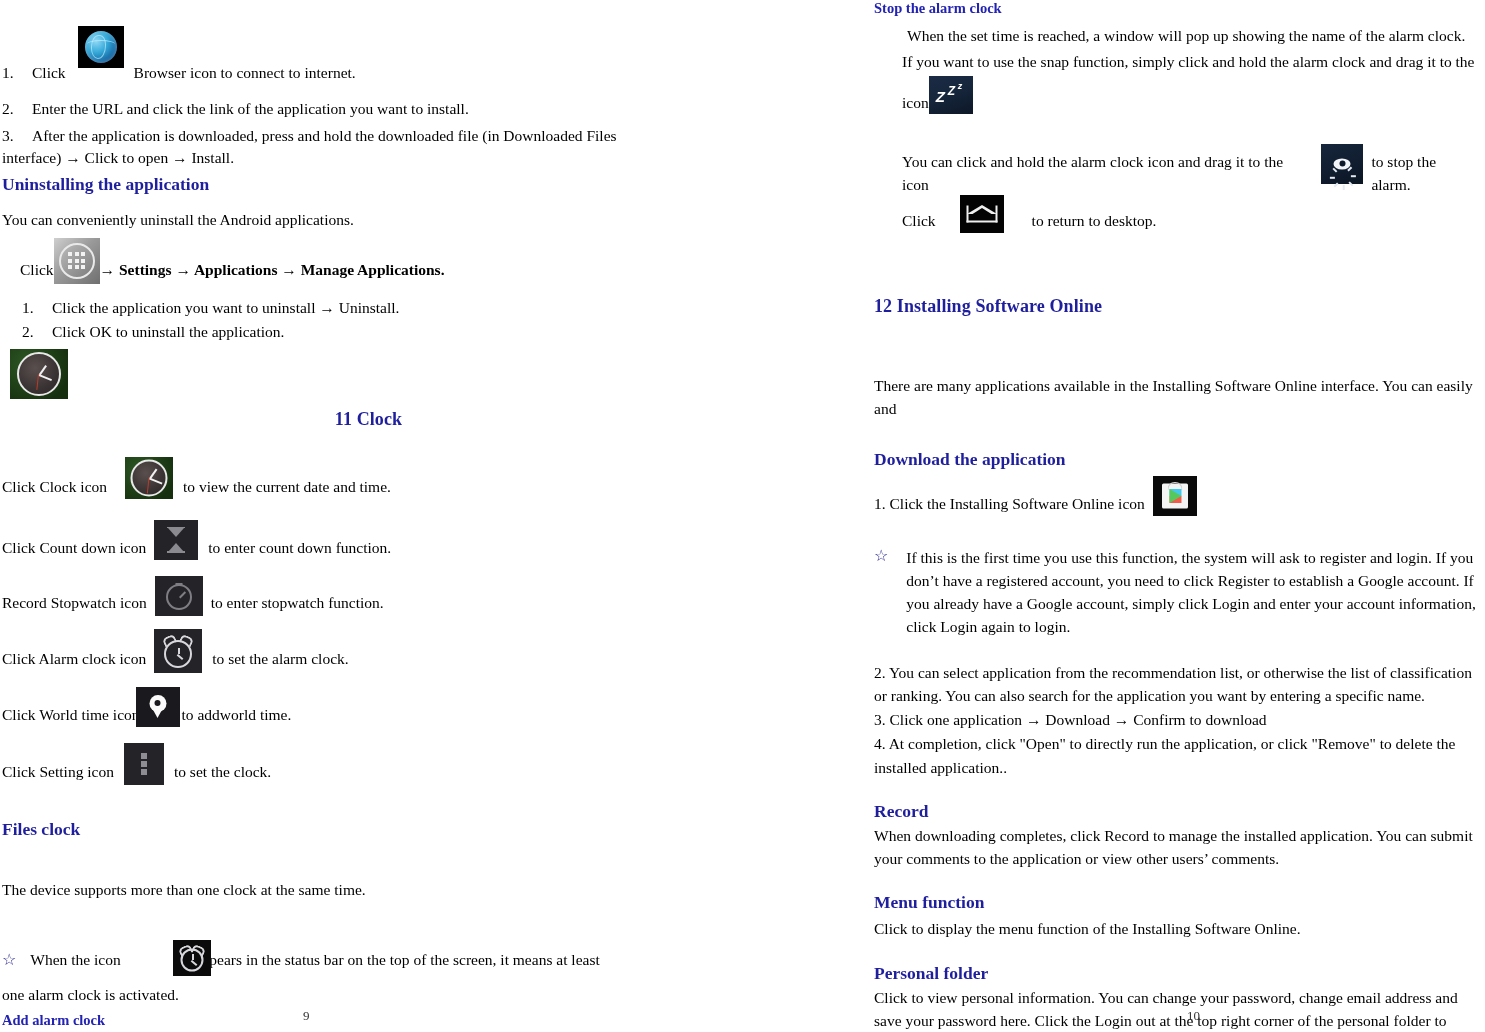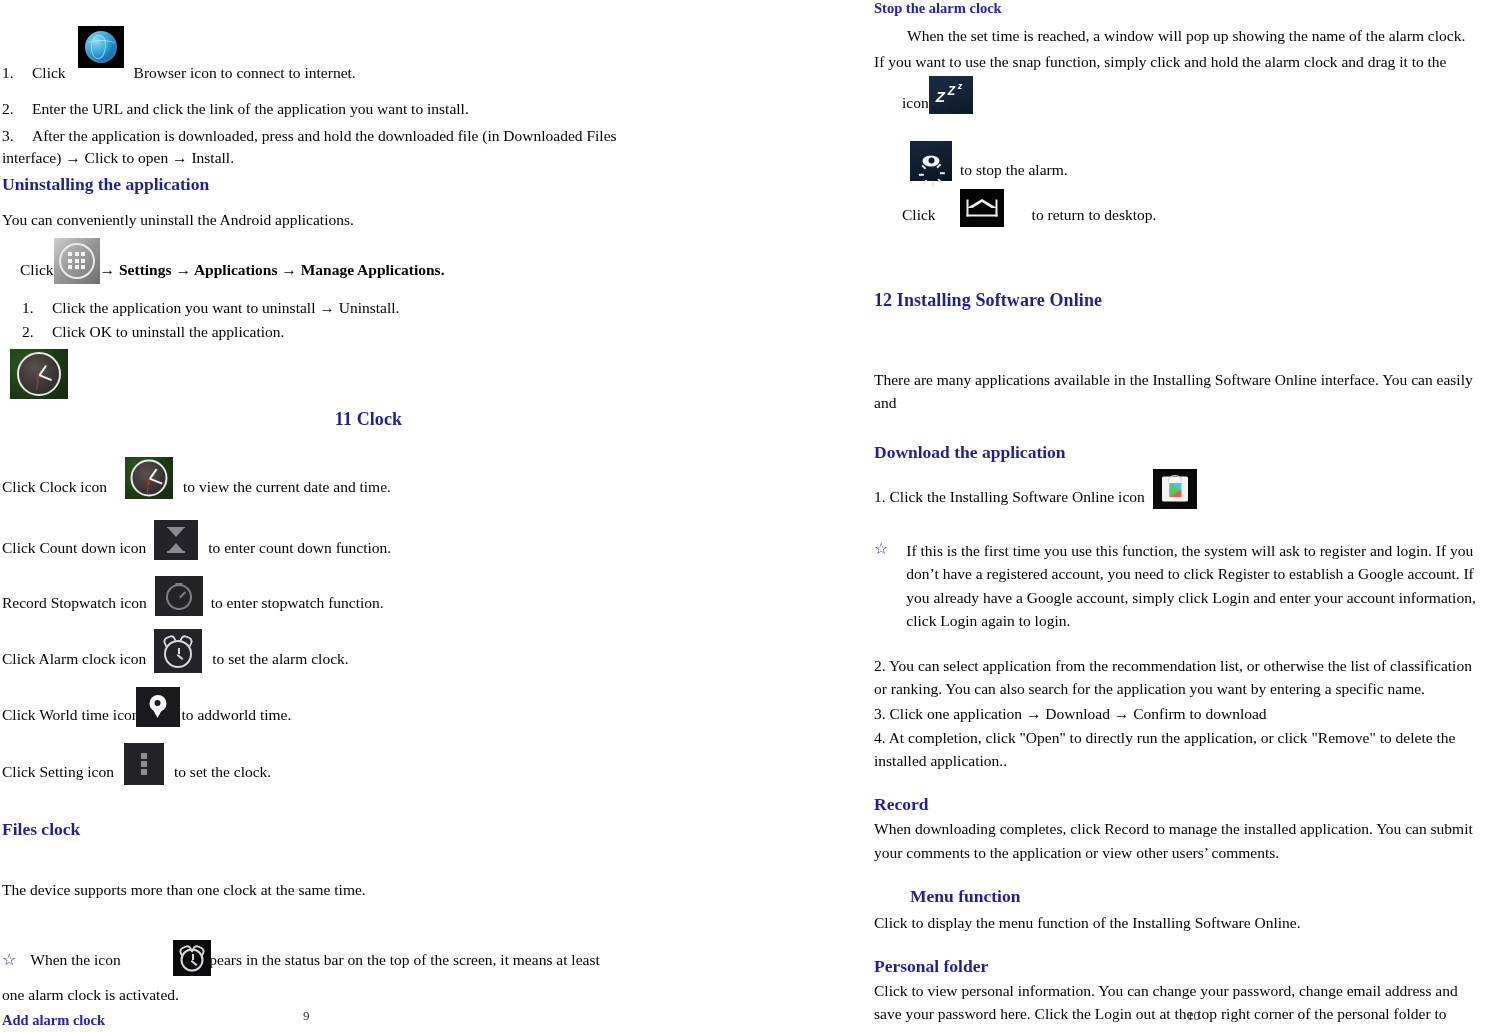--- a/index.html
+++ b/index.html
@@ -433,32 +433,33 @@
   <div class="h3" style="margin-top:6px;">Add alarm clock</div>
 
   <div class="pagenum" style="left:303px;">9</div>
 </div>
 
 <div class="page" id="page-right">
 
   <div class="h3" style="margin-top:0px;">Stop the alarm clock</div>
 
   <div class="body-t" style="margin-top:7px; margin-left:33px;">When the set time is reached, a window will pop up showing the name of the alarm clock.</div>
-  <div class="body-t" style="margin-top:3px; ">If you want to use the snap function, simply click and hold the alarm clock and drag it to the</div>
+  <div class="body-t" style="margin-top:3px; margin-left:28px;">If you want to use the snap function, simply click and hold the alarm clock and drag it to the</div>
 
   <div style="display:flex; align-items:center; margin-top:10px; margin-left:28px;">
     <span class="body-t">icon</span>
     <span class="icon-inline ic-snooze" style="top:-8px;">
       <span class="z1">Z</span>
         <span class="z2">Z</span>
         <span class="z3">z</span>
     </span>
   </div>
 
   <div style="display:flex; align-items:center; margin-top:28px; margin-left:28px;">
+    <span class="body-t">You can click and hold the alarm clock icon and drag it to the icon</span>
     <span class="icon-inline ic-stop" style="margin:0 8px 0 8px; top:-9px;">
       <span class="ray" style="transform:rotate(0deg) translateX(-50%);"></span>
       <span class="ray" style="transform:rotate(45deg) translateX(-50%);"></span>
       <span class="ray" style="transform:rotate(90deg) translateX(-50%);"></span>
       <span class="ray" style="transform:rotate(135deg) translateX(-50%);"></span>
       <span class="ray" style="transform:rotate(180deg) translateX(-50%);"></span>
       <span class="ray" style="transform:rotate(225deg) translateX(-50%);"></span>
       <span class="ray" style="transform:rotate(270deg) translateX(-50%);"></span>
       <span class="ray" style="transform:rotate(315deg) translateX(-50%);"></span>
       <span class="eye"></span>
@@ -495,20 +496,20 @@
     <span class="body-t" style="margin-left:18px;">If this is the first time you use this function, the system will ask to register and login. If you don’t have a registered account, you need to click Register to establish a Google account. If you already have a Google account, simply click Login and enter your account information, click Login again to login.</span>
   </div>
 
   <div class="body-t" style="margin-top:22px;">2. You can select application from the recommendation list, or otherwise the list of classification or ranking. You can also search for the application you want by entering a specific name.</div>
   <div class="body-t" style="margin-top:1px;">3. Click one application → Download → Confirm to download</div>
   <div class="body-t" style="margin-top:1px;">4. At completion, click "Open" to directly run the application, or click "Remove" to delete the installed application..</div>
 
   <div class="h2" style="margin-top:22px;">Record</div>
   <div class="body-t" style="margin-top:2px;">When downloading completes, click Record to manage the installed application. You can submit your comments to the application or view other users’ comments.</div>
 
-  <div class="h2" style="margin-top:22px;margin-left:36px;">Menu function</div>
+  <div class="h2" style="margin-top:22px;">Menu function</div>
   <div class="body-t" style="margin-top:4px;">Click to display the menu function of the Installing Software Online.</div>
 
   <div class="h2" style="margin-top:22px;">Personal folder</div>
   <div class="body-t" style="margin-top:2px;">Click to view personal information. You can change your password, change email address and save your password here. Click the Login out at the top right corner of the personal folder to logout your account.</div>
 
   <div class="pagenum" style="left:325px;">10</div>
 </div>
 
 </body></html>

